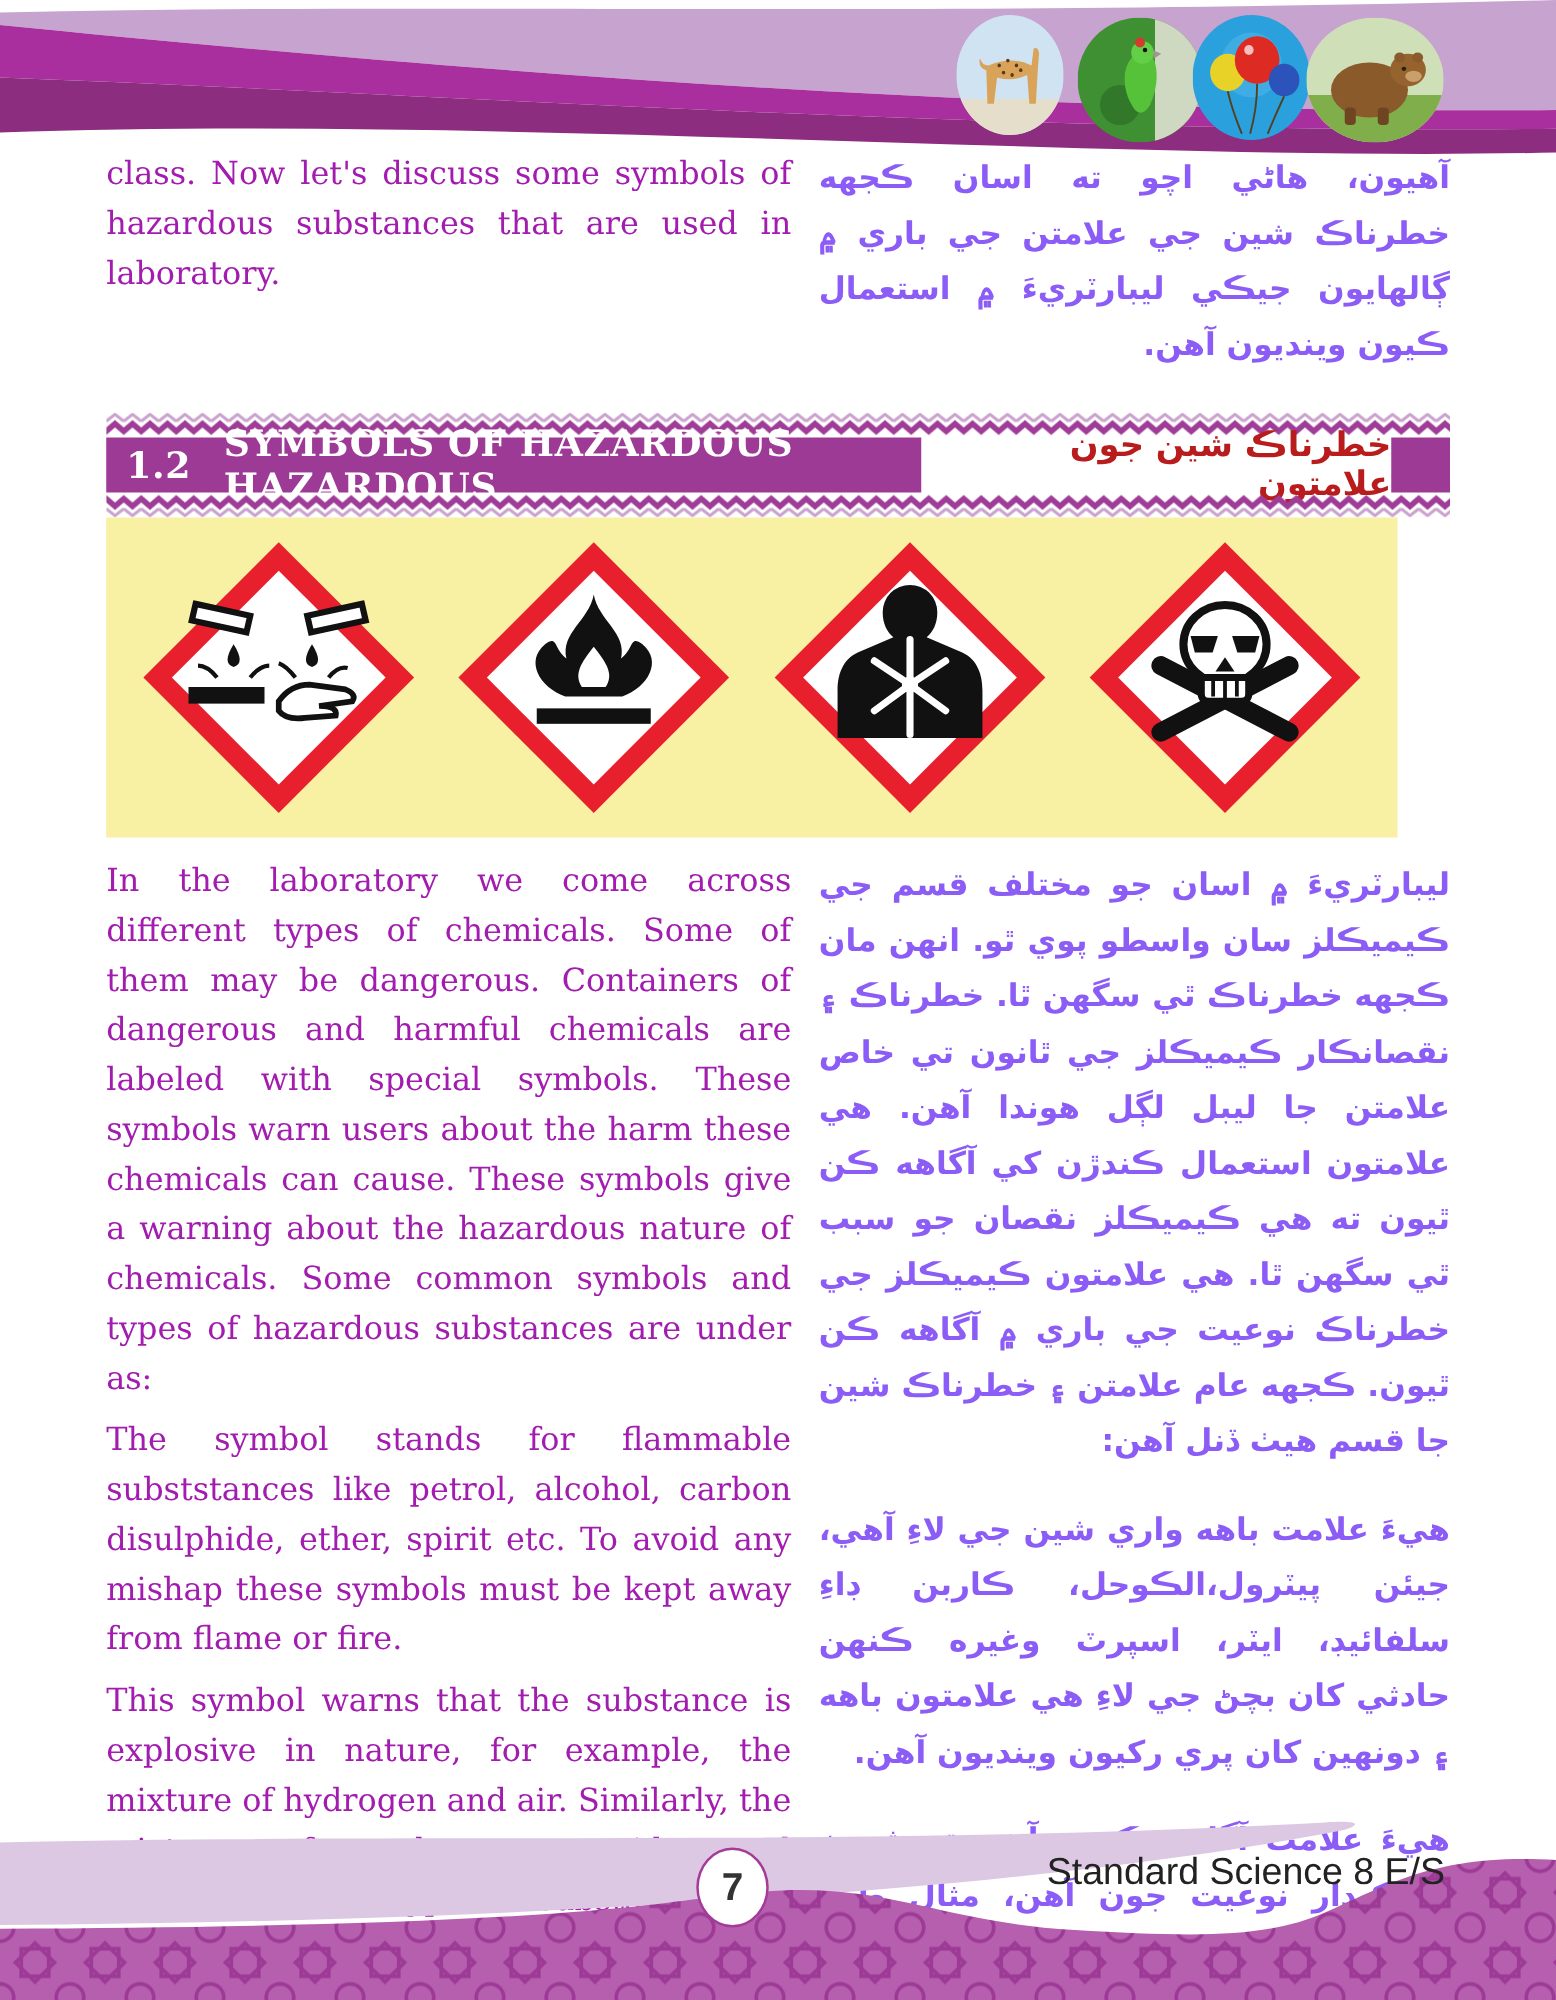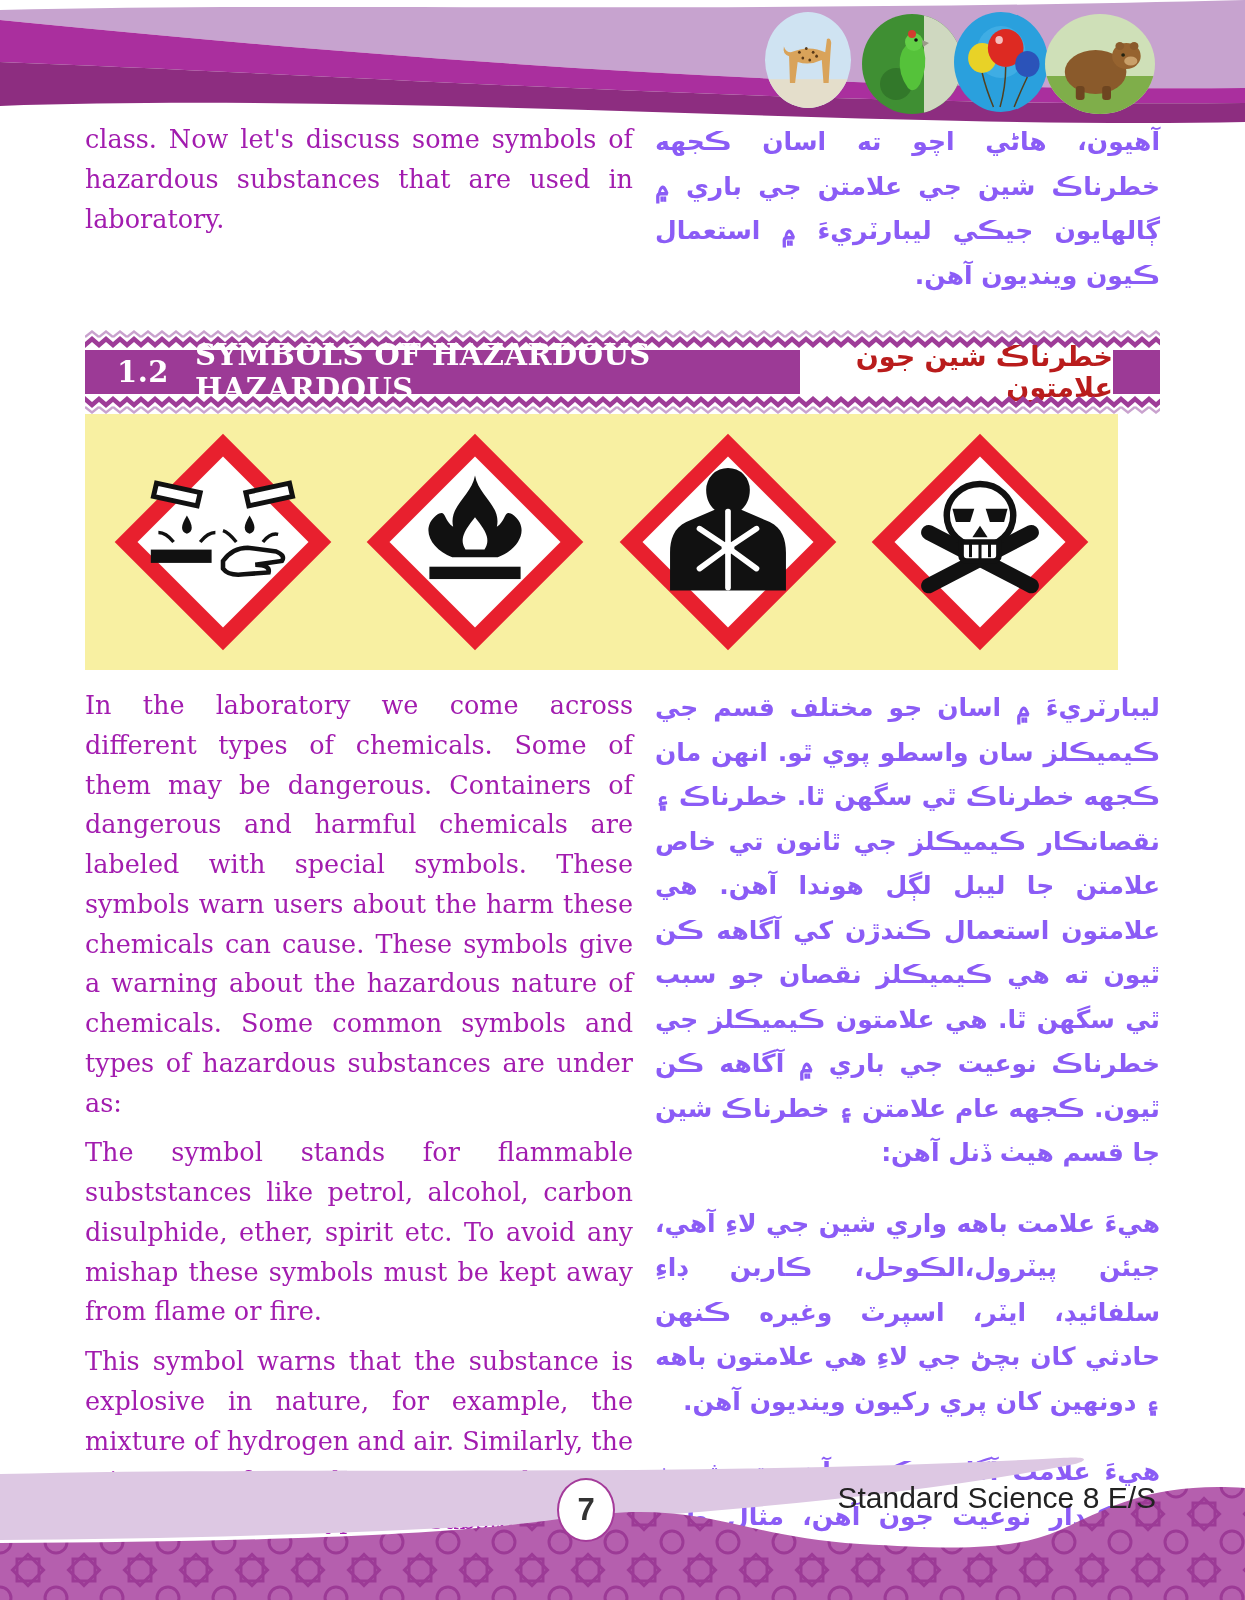--- a/index.html
+++ b/index.html
@@ -33,22 +33,22 @@
     font-weight: 700; font-size: 25px; line-height: 1.78; color: #8b5cf6;
     direction: rtl; text-align: justify; text-align-last: right;
     margin-bottom: 26px;
   }
   
   .section-band { margin-top: 6px; }
   .zigzag { display: block; width: 100%; height: 20px; }
   .zz-flip { transform: scaleY(-1); }
   .heading-row { display: flex; align-items: stretch; height: 44px; }
   .heading-box {
-    width: 715px; flex: none; background: #9c3a96; color: #ffffff;
-    display: flex; align-items: center; gap: 26px; padding-left: 32px;
+    width: 652px; flex: none; background: #9c3a96; color: #ffffff;
+    display: flex; align-items: center; gap: 26px; padding-left: 16px;
     font-weight: 700; font-size: 29px; letter-spacing: 0.5px;
   }
   .heading-sd {
     flex: 1; display: flex; align-items: center; justify-content: flex-end;
     font-family: "DejaVu Sans", "Liberation Sans", sans-serif;
     direction: rtl; font-weight: 700; font-size: 27px; color: #b91c1c;
     padding-left: 10px;
   }
   .heading-endblock { width: 47px; flex: none; background: #9c3a96; }
   

